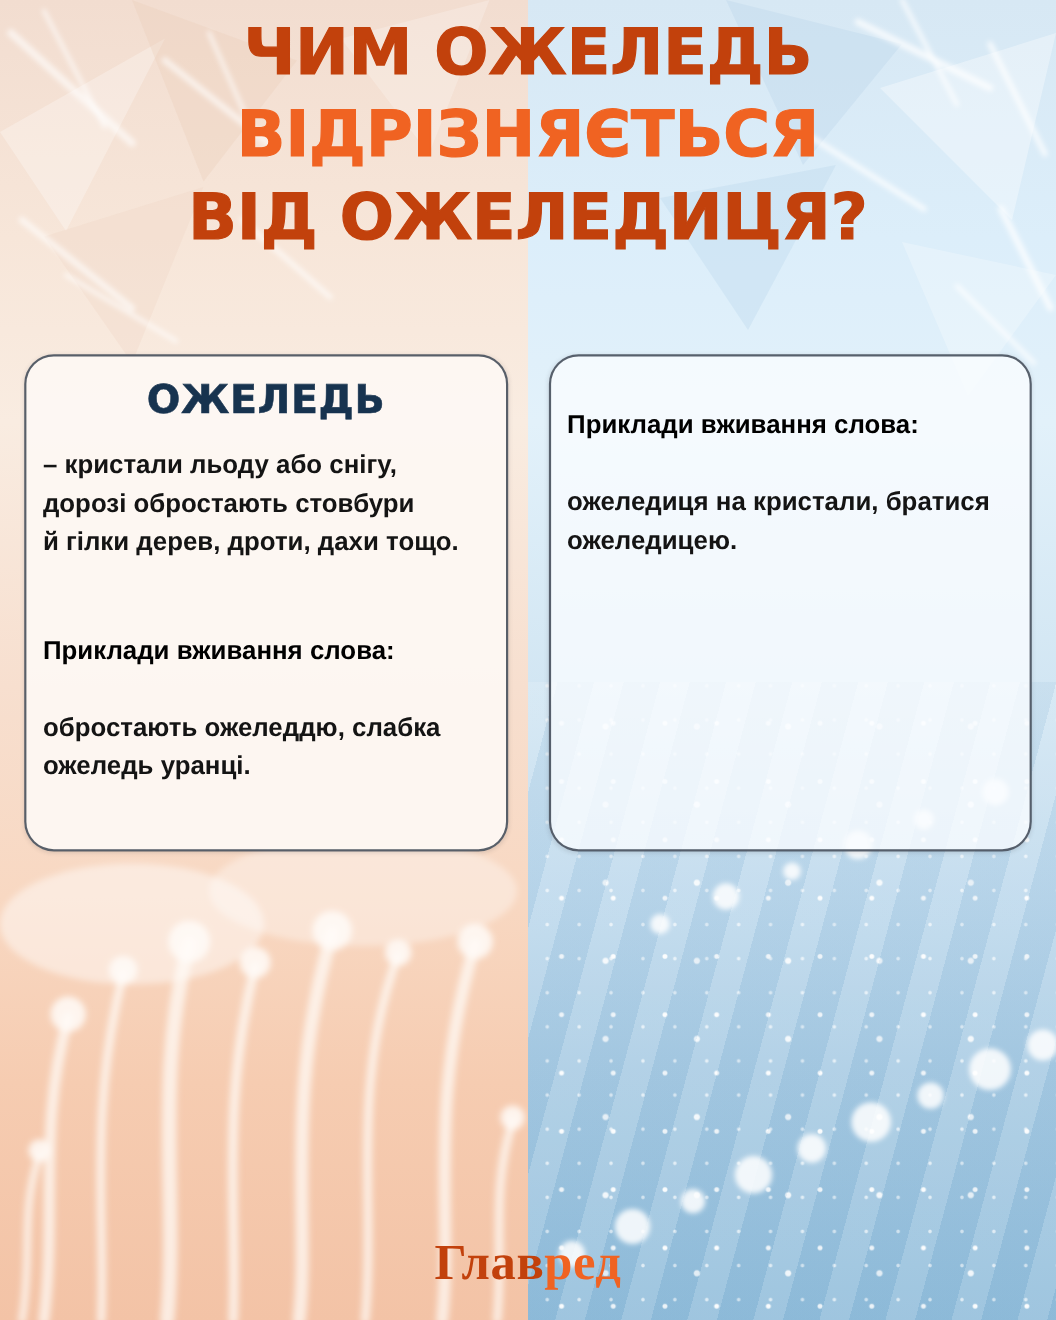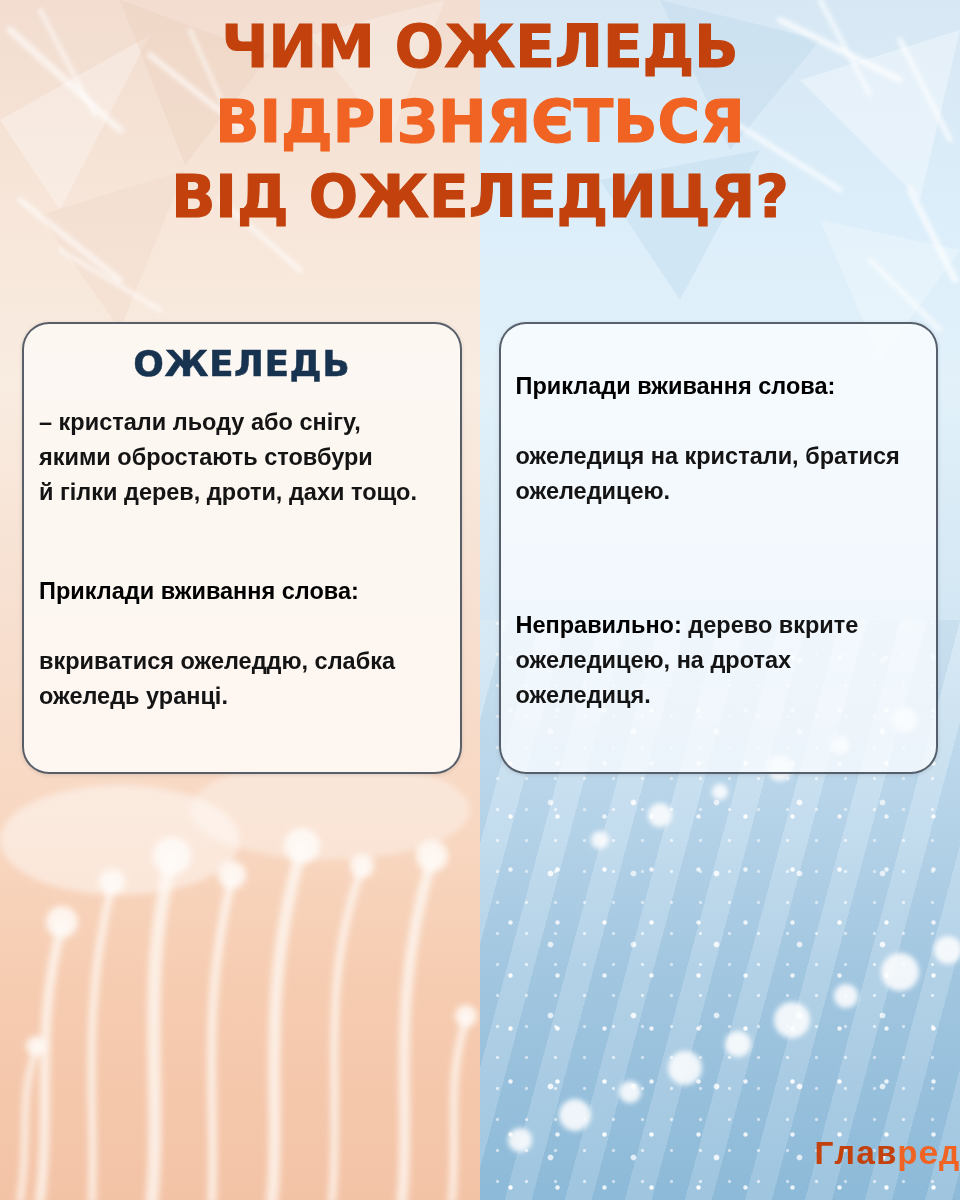--- a/index.html
+++ b/index.html
@@ -75,22 +75,22 @@
   .card p {
     margin:0 0 29px; white-space:pre-line;
     font-size:23.5px; line-height:35px; font-weight:700; color:#141414;
   }
   .card .label { color:#000000; }
   .card .block { display:block; }
 
   
   .logo {
     position:absolute; bottom:26px; left:0; width:100%;
-    text-align:right;
-    font-family:Liberation Mono, monospace; font-weight:700; font-size:34px;
+    text-align:center;
+    font-family:Liberation Serif, serif; font-weight:700; font-size:46px;
     letter-spacing:0.5px;
   }
 </style>
 </head>
 <body>
 
 <div class="poster">
 
   <div class="bg-left"></div>
   <div class="bg-right"></div>
@@ -200,40 +200,35 @@
     <div class="line navy">ЧИМ ОЖЕЛЕДЬ</div>
     <div class="line orange">ВІДРІЗНЯЄТЬСЯ</div>
     <div class="line navy">ВІД ОЖЕЛЕДИЦЯ?</div>
   </header>
 
   <main class="cards">
 
     <section class="card card-left">
       <h2>ОЖЕЛЕДЬ</h2>
       <p class="def">– кристали льоду або снігу,
-якими обростають стовбури
+дорозі обростають стовбури
 й гілки дерев, дроти, дахи тощо.</p>
       <p class="examples">
         <span class="label block">Приклади вживання слова:</span>
-        <span class="block">вкриватися ожеледдю, слабка
+        <span class="block">обростають ожеледдю, слабка
 ожеледь уранці.</span>
       </p>
     </section>
 
     <section class="card card-right">
       <p class="examples">
         <span class="label block">Приклади вживання слова:</span>
         <span class="block">ожеледиця на кристали, братися
 ожеледицею.</span>
       </p>
-      <p class="wrong">
-        <span class="label">Неправильно:</span><span> дерево вкрите
-ожеледицею, на дротах
-ожеледиця.</span>
-      </p>
     </section>
 
   </main>
 
   <footer class="logo">
     <span class="navy">Глав</span><span class="orange">ред</span>
   </footer>
 
 </div>
 

